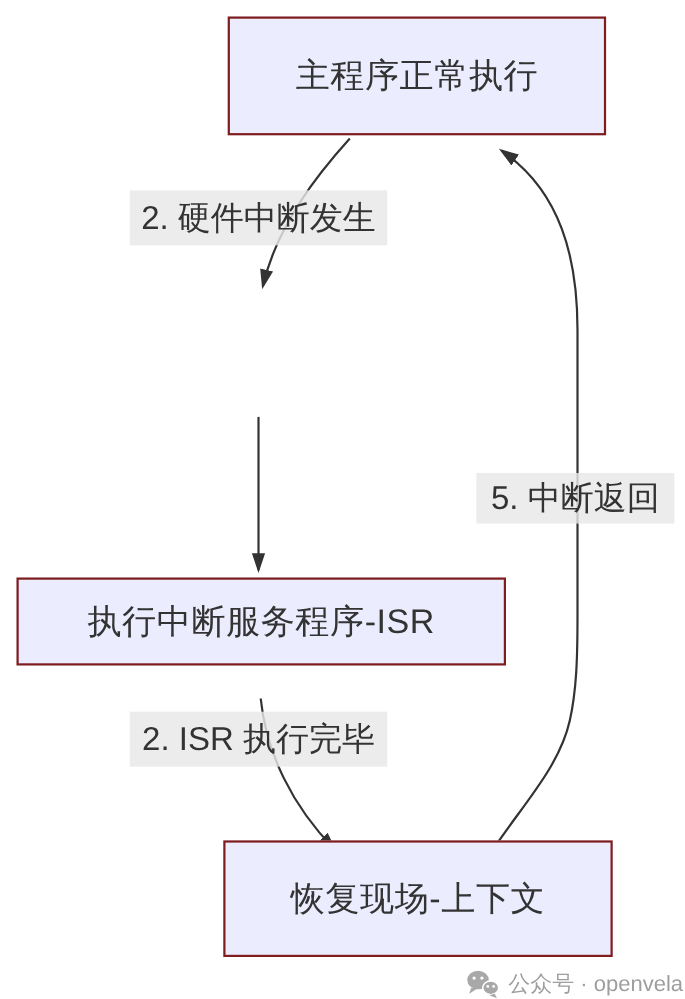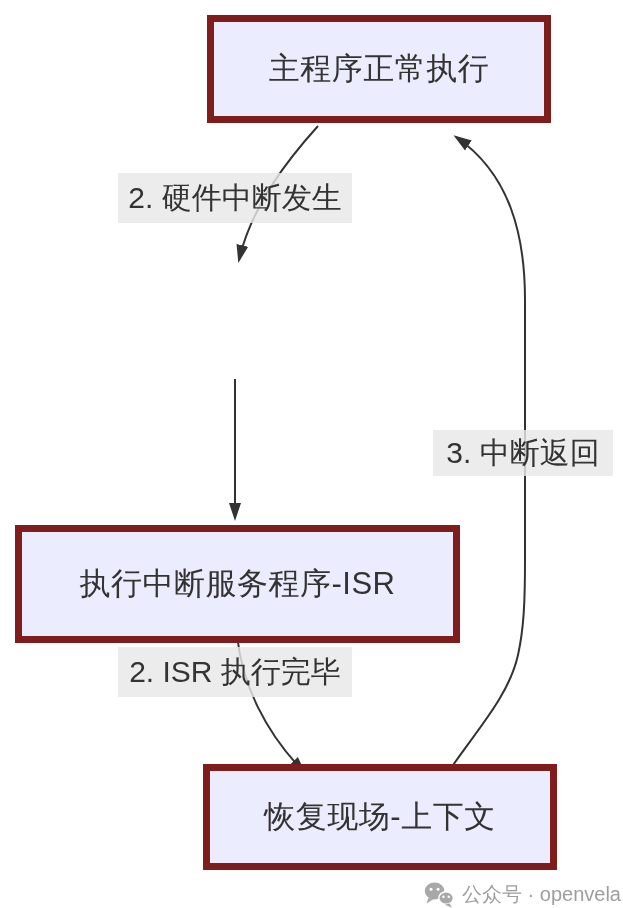--- a/index.html
+++ b/index.html
@@ -19,32 +19,32 @@
     position: absolute;
     left: 0; top: 0;
     width: 623px; height: 908px;
     z-index: 1;
   }
   .node {
     position: absolute;
     z-index: 3;
     box-sizing: border-box;
     background: #ECECFF;
-    border: 7px solid #7f1d1d;
+    border: 2px solid #7f1d1d;
     color: #333333;
     font-size: 31px;
     display: flex;
     align-items: center;
     justify-content: center;
     text-align: center;
     letter-spacing: 0.5px;
   }
   .n1 { left: 207px; top: 15px;  width: 344px; height: 108px; }
   .n2 { left: 58px;  top: 271px; width: 355px; height: 108px; }
-  .n3 { left: 15px;  top: 525px; width: 445px; height: 118px; }
+  .n3 { left: 15px;  top: 525px; width: 445px; height: 80px; }
   .n4 { left: 203px; top: 764px; width: 354px; height: 106px; }
   .edge-label {
     position: absolute;
     z-index: 2;
     background: rgba(232,232,232,0.82);
     color: #333333;
     font-size: 30px;
     display: flex;
     align-items: center;
     justify-content: center;
@@ -80,21 +80,21 @@
       </marker>
     </defs>
     <path d="M318,126 C290,157 252,204 239,260" fill="none" stroke="#333333" stroke-width="2" marker-end="url(#arrowhead)"></path>
     <path d="M235,379 L235,518" fill="none" stroke="#333333" stroke-width="2" marker-end="url(#arrowhead)"></path>
     <path d="M237,635 C242,685 266,733 304,772" fill="none" stroke="#333333" stroke-width="2" marker-end="url(#arrowhead)"></path>
     <path d="M441,783 C470,737 508,700 518,655 C524,628 525,600 525,560 L525,300 C525,235 510,174 456,137" fill="none" stroke="#333333" stroke-width="2" marker-end="url(#arrowhead)"></path>
   </svg>
 
   <div class="edge-label el1">2. 硬件中断发生</div>
   <div class="edge-label el2">2. ISR 执行完毕</div>
-  <div class="edge-label el3">3. 中断返回</div>
+  <div class="edge-label el3">5. 中断返回</div>
 
   <div class="node n1">主程序正常执行</div>
   <div class="node n3">执行中断服务程序-ISR</div>
   <div class="node n4">恢复现场-上下文</div>
 
   <div class="watermark">
     <svg width="32" height="27" viewBox="0 0 36 30" xmlns="http://www.w3.org/2000/svg">
       <ellipse cx="13" cy="11" rx="11" ry="9.5" fill="#A8A8A8"></ellipse>
       <polygon points="6,19 4,25 12,20" fill="#A8A8A8"></polygon>
       <circle cx="9" cy="9" r="1.7" fill="#ffffff"></circle>

